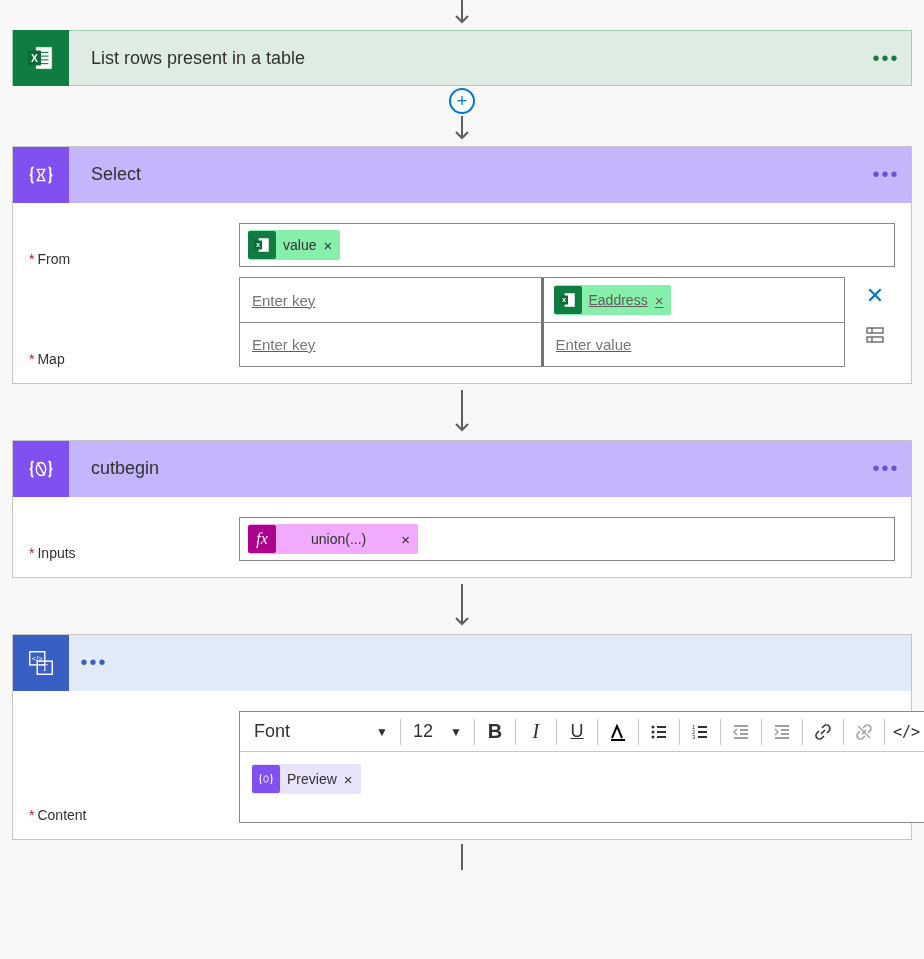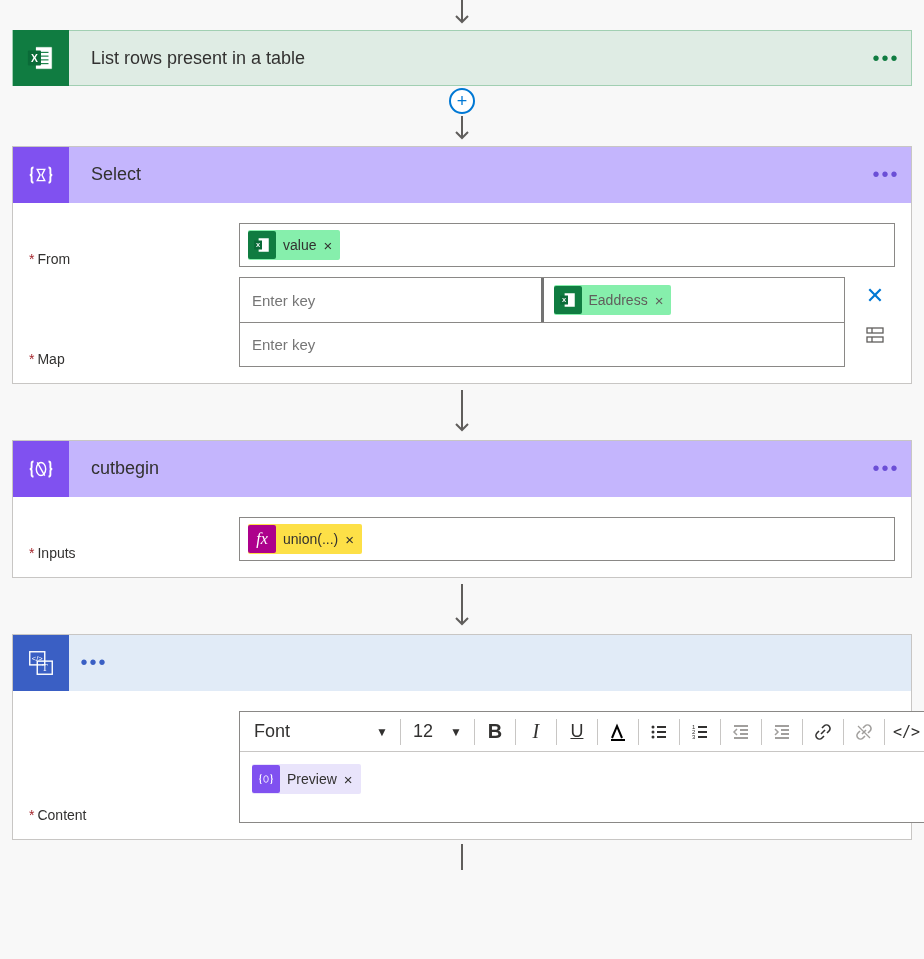--- a/index.html
+++ b/index.html
@@ -135,40 +135,41 @@
     border-radius: 2px;
     margin-right: 7px;
   }
   .token .tok-x {
     margin-left: 7px;
     font-size: 15px;
     cursor: pointer;
   }
   .token-excel { background: #86efac; }
   .token-excel .tok-icon { background: #107c41; }
-  .token-fx { background: #fde047; }
+  .token-fx { background: #f0abfc; gap: 28px; }
   .token-fx .tok-icon { background: #ad008c; color: #fff; font-style: italic; font-family: Georgia, serif; font-size: 16px; }
   .token-purple { background: #e9e4fb; }
   .token-purple .tok-icon { background: #8051f0; }
   .map-grid {
     border: 1px solid #8a8886;
     flex: 1;
   }
   .map-grid .map-row {
     display: flex;
     height: 44px;
   }
   .map-grid .map-row + .map-row { border-top: 1px solid #8a8886; }
   .map-cell {
     flex: 1;
     padding: 6px 10px;
     display: flex;
     align-items: center;
     font-size: 15px;
     color: #605e5c;
+    text-decoration: underline;
   }
   .map-cell + .map-cell { border-left: 3px solid #737373; }
   .side-icons {
     display: flex;
     flex-direction: column;
     align-items: center;
     gap: 16px;
     padding-top: 6px;
     width: 40px;
   }
@@ -324,20 +325,23 @@
                       </svg>
                   </span>
                   <span>Eaddress</span>
                   <span class="tok-x">×</span>
                 </span>
               </div>
             </div>
             <div class="map-row">
               <div class="map-cell">
                 <input class="plain" placeholder="Enter key" style="">
+              </div>
+              <div class="map-cell">
+                <input class="plain" placeholder="Enter value" style="">
               </div>
             </div>
           </div>
           <div class="side-icons">
             <span class="x-remove">✕</span>
             <span class="switch-icon">
               <svg width="20" height="20" viewBox="0 0 20 20">
                   <rect x="2" y="3" width="16" height="5" fill="none" stroke="#605e5c" stroke-width="1.3"></rect>
                   <rect x="2" y="12" width="16" height="5" fill="none" stroke="#605e5c" stroke-width="1.3"></rect>
                   <line x1="7" y1="3" x2="7" y2="8" stroke="#605e5c" stroke-width="1.3"></line>

